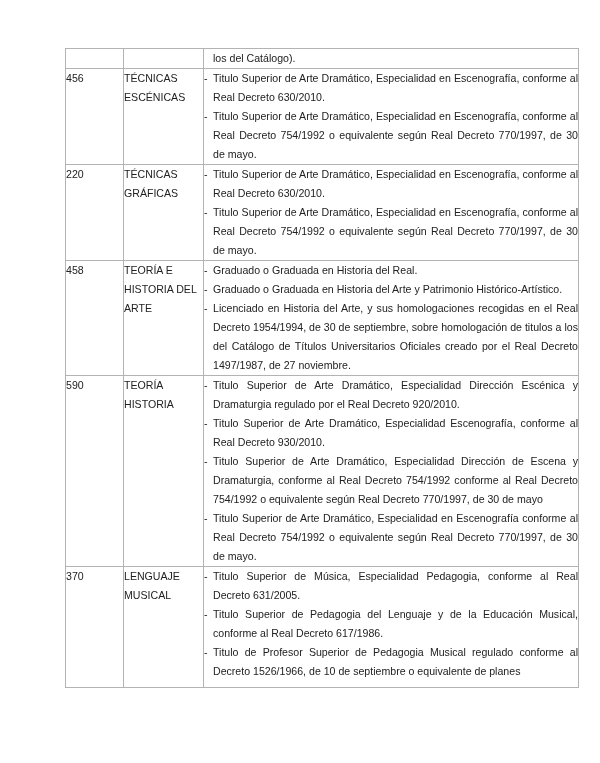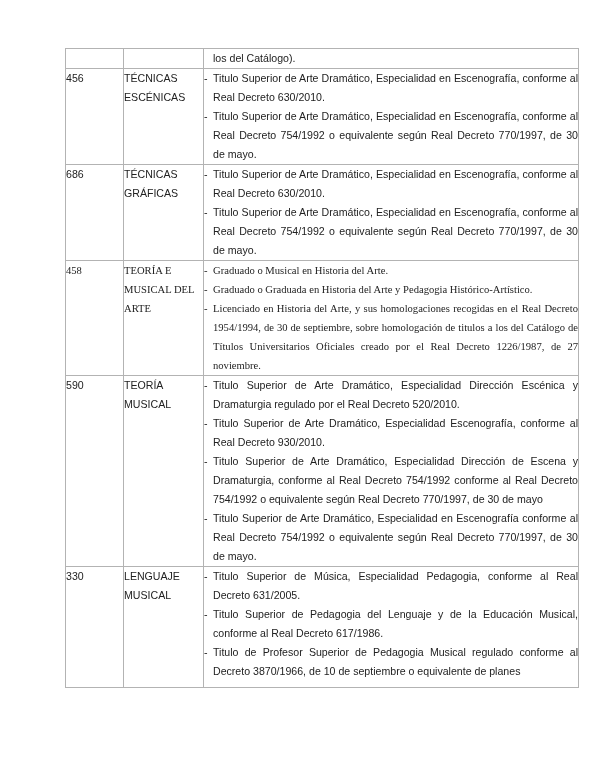--- a/index.html
+++ b/index.html
@@ -19,21 +19,21 @@
   col.c3 { width: 375px; }
   td.num, td.esp { padding-left: 2px; padding-top: 1px; }
   td.esp { padding-left: 3px; }
   td.req { padding: 1px 3px 0 6px; }
   .item { text-align: justify; padding-left: 9px; text-indent: -9px; }
   .item .dash { display: inline-block; width: 9px; text-indent: 0; }
   .cont { padding-left: 9px; }
   tr.r0 td { height: 19px; }
   tr.r456 td { height: 88px; }
   tr.r457 td { height: 88px; }
-  tr.r458 td { height: 106px; font-family: Liberation Serif, serif; }
+  tr.r458 td { height: 106px; }
   tr.r459 td { height: 177px; }
   tr.r460 td { height: 120px; }
 </style>
 </head>
 <body>
 
 <div class="page">
   <table class="cat">
     <colgroup>
         <col class="c1">
@@ -52,53 +52,53 @@
       <tr class="r456">
         <td class="num">456</td>
         <td class="esp">TÉCNICAS ESCÉNICAS</td>
         <td class="req">
           <div class="item"><span class="dash">-</span><span>Titulo Superior de Arte Dramático, Especialidad en Escenografía, conforme al Real Decreto 630/2010.</span></div>
           <div class="item"><span class="dash">-</span><span>Titulo Superior de Arte Dramático, Especialidad en Escenografía, conforme al Real Decreto 754/1992 o equivalente según Real Decreto 770/1997, de 30 de mayo.</span></div>
         </td>
       </tr>
 
       <tr class="r457">
-        <td class="num">686</td>
+        <td class="num">220</td>
         <td class="esp">TÉCNICAS GRÁFICAS</td>
         <td class="req">
           <div class="item"><span class="dash">-</span><span>Titulo Superior de Arte Dramático, Especialidad en Escenografía, conforme al Real Decreto 630/2010.</span></div>
           <div class="item"><span class="dash">-</span><span>Titulo Superior de Arte Dramático, Especialidad en Escenografía, conforme al Real Decreto 754/1992 o equivalente según Real Decreto 770/1997, de 30 de mayo.</span></div>
         </td>
       </tr>
 
       <tr class="r458">
         <td class="num">458</td>
-        <td class="esp">TEORÍA E MUSICAL DEL ARTE</td>
+        <td class="esp">TEORÍA E HISTORIA DEL ARTE</td>
         <td class="req">
-          <div class="item"><span class="dash">-</span><span>Graduado o Musical en Historia del Arte.</span></div>
-          <div class="item"><span class="dash">-</span><span>Graduado o Graduada en Historia del Arte y Pedagogia Histórico-Artístico.</span></div>
-          <div class="item"><span class="dash">-</span><span>Licenciado en Historia del Arte, y sus homologaciones recogidas en el Real Decreto 1954/1994, de 30 de septiembre, sobre homologación de titulos a los del Catálogo de Títulos Universitarios Oficiales creado por el Real Decreto 1226/1987, de 27 noviembre.</span></div>
+          <div class="item"><span class="dash">-</span><span>Graduado o Graduada en Historia del Real.</span></div>
+          <div class="item"><span class="dash">-</span><span>Graduado o Graduada en Historia del Arte y Patrimonio Histórico-Artístico.</span></div>
+          <div class="item"><span class="dash">-</span><span>Licenciado en Historia del Arte, y sus homologaciones recogidas en el Real Decreto 1954/1994, de 30 de septiembre, sobre homologación de titulos a los del Catálogo de Títulos Universitarios Oficiales creado por el Real Decreto 1497/1987, de 27 noviembre.</span></div>
         </td>
       </tr>
 
       <tr class="r459">
         <td class="num">590</td>
-        <td class="esp">TEORÍA MUSICAL</td>
+        <td class="esp">TEORÍA HISTORIA</td>
         <td class="req">
-          <div class="item"><span class="dash">-</span><span>Titulo Superior de Arte Dramático, Especialidad Dirección Escénica y Dramaturgia regulado por el Real Decreto 520/2010.</span></div>
+          <div class="item"><span class="dash">-</span><span>Titulo Superior de Arte Dramático, Especialidad Dirección Escénica y Dramaturgia regulado por el Real Decreto 920/2010.</span></div>
           <div class="item"><span class="dash">-</span><span>Titulo Superior de Arte Dramático, Especialidad Escenografía, conforme al Real Decreto 930/2010.</span></div>
           <div class="item"><span class="dash">-</span><span>Titulo Superior de Arte Dramático, Especialidad Dirección de Escena y Dramaturgia, conforme al Real Decreto 754/1992 conforme al Real Decreto 754/1992 o equivalente según Real Decreto 770/1997, de 30 de mayo</span></div>
           <div class="item"><span class="dash">-</span><span>Titulo Superior de Arte Dramático, Especialidad en Escenografía conforme al Real Decreto 754/1992 o equivalente según Real Decreto 770/1997, de 30 de mayo.</span></div>
         </td>
       </tr>
 
       <tr class="r460">
-        <td class="num">330</td>
+        <td class="num">370</td>
         <td class="esp">LENGUAJE MUSICAL</td>
         <td class="req">
           <div class="item"><span class="dash">-</span><span>Titulo Superior de Música, Especialidad Pedagogia, conforme al Real Decreto 631/2005.</span></div>
           <div class="item"><span class="dash">-</span><span>Titulo Superior de Pedagogia del Lenguaje y de la Educación Musical, conforme al Real Decreto 617/1986.</span></div>
-          <div class="item"><span class="dash">-</span><span>Titulo de Profesor Superior de Pedagogia Musical regulado conforme al Decreto 3870/1966, de 10 de septiembre o equivalente de planes</span></div>
+          <div class="item"><span class="dash">-</span><span>Titulo de Profesor Superior de Pedagogia Musical regulado conforme al Decreto 1526/1966, de 10 de septiembre o equivalente de planes</span></div>
         </td>
       </tr>
     </tbody>
   </table>
 </div>
 
 </body></html>

